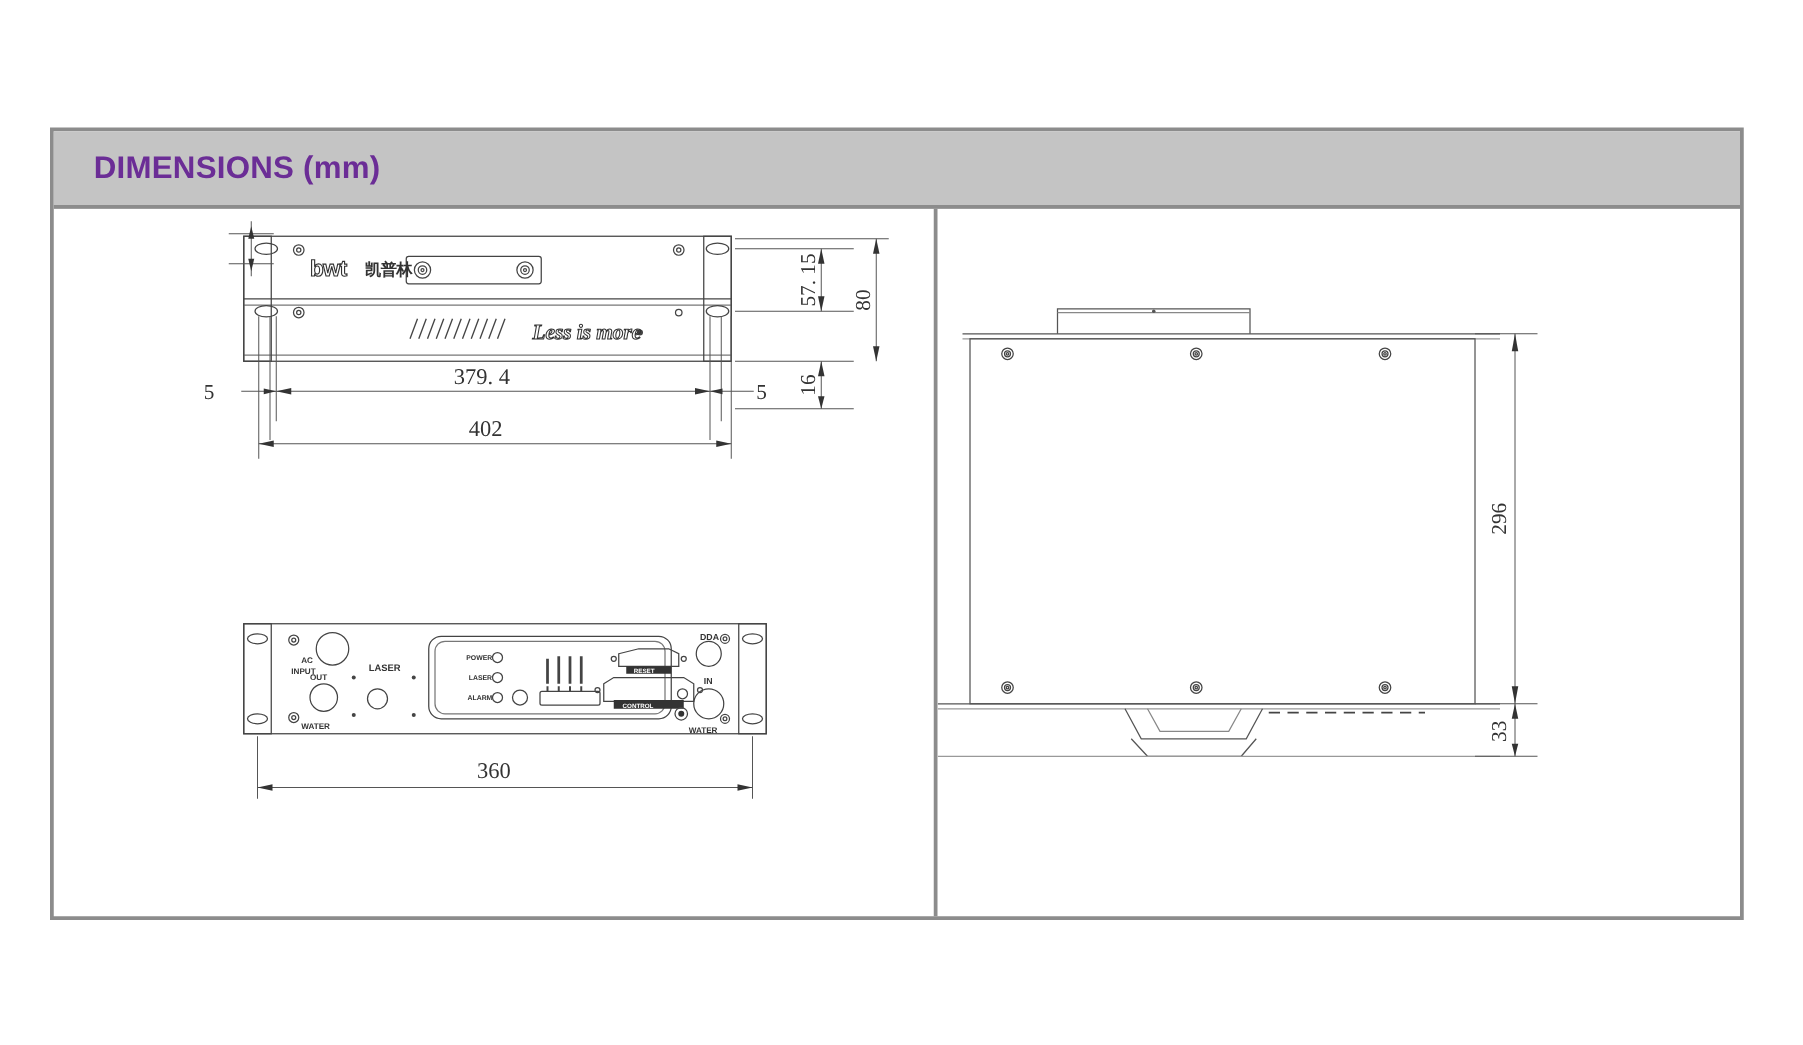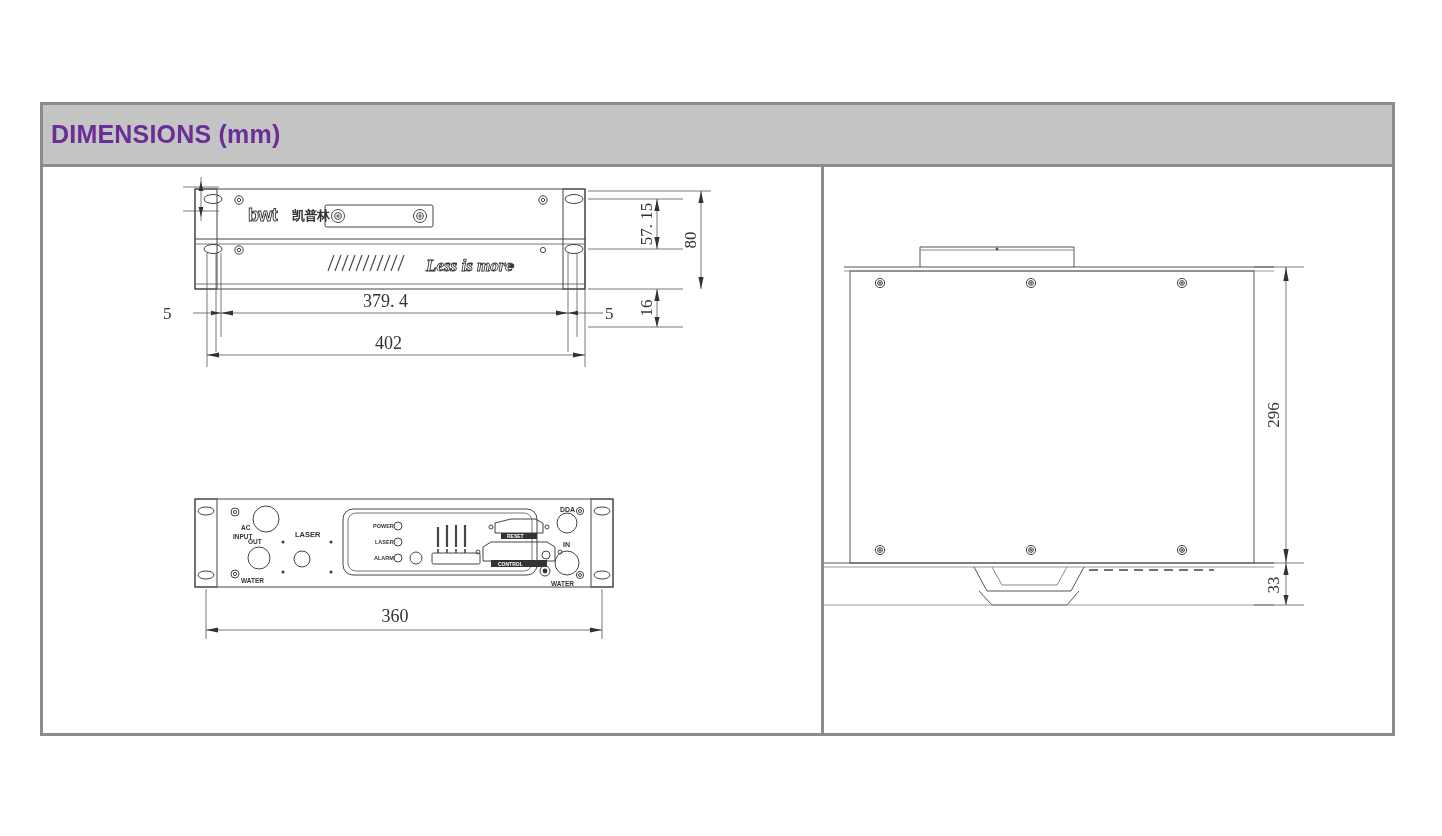--- a/index.html
+++ b/index.html
@@ -34,21 +34,21 @@
     top: 0;
     width: 100%;
     height: 62px;
     box-sizing: border-box;
     background: #c4c4c4;
     border-bottom: 3px solid #8c8c8c;
     display: flex;
     align-items: center;
   }
   #panel-title {
-    margin-left: 8px;
+    margin-left: 32px;
     font-size: 25px;
     font-weight: bold;
     color: #6b2d96;
     letter-spacing: 0.2px;
     white-space: nowrap;
     text-align: right;
   }
 
   
   #panel-body {
@@ -57,21 +57,21 @@
     top: 62px;
     right: 0;
     bottom: 0;
     display: flex;
   }
   .drawing-pane {
     position: relative;
     height: 100%;
     overflow: hidden;
   }
-  #pane-left  { width: 778px; }
+  #pane-left  { width: 704px; }
   #vertical-divider {
     width: 3px;
     height: 100%;
     background: #8c8c8c;
     flex: 0 0 auto;
   }
   #pane-right { flex: 1 1 auto; }
 
   .dwg { position: absolute; left: 0; top: 0; }
 

